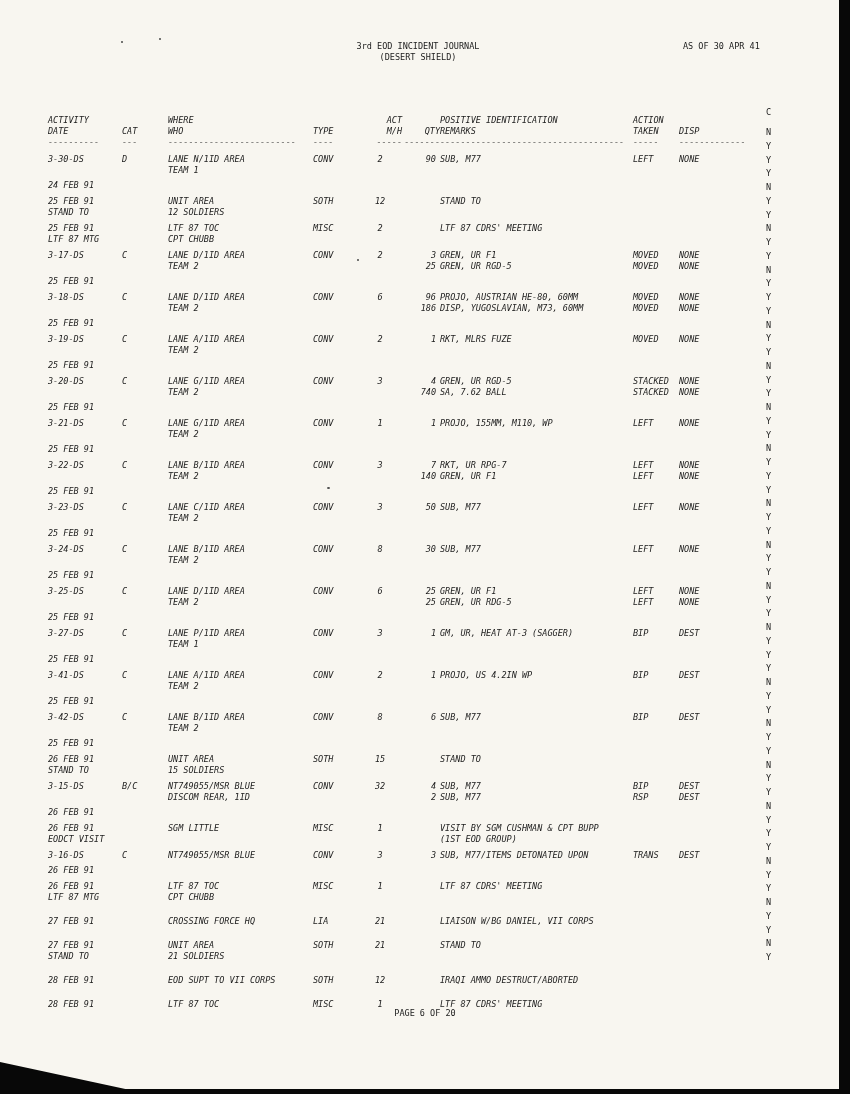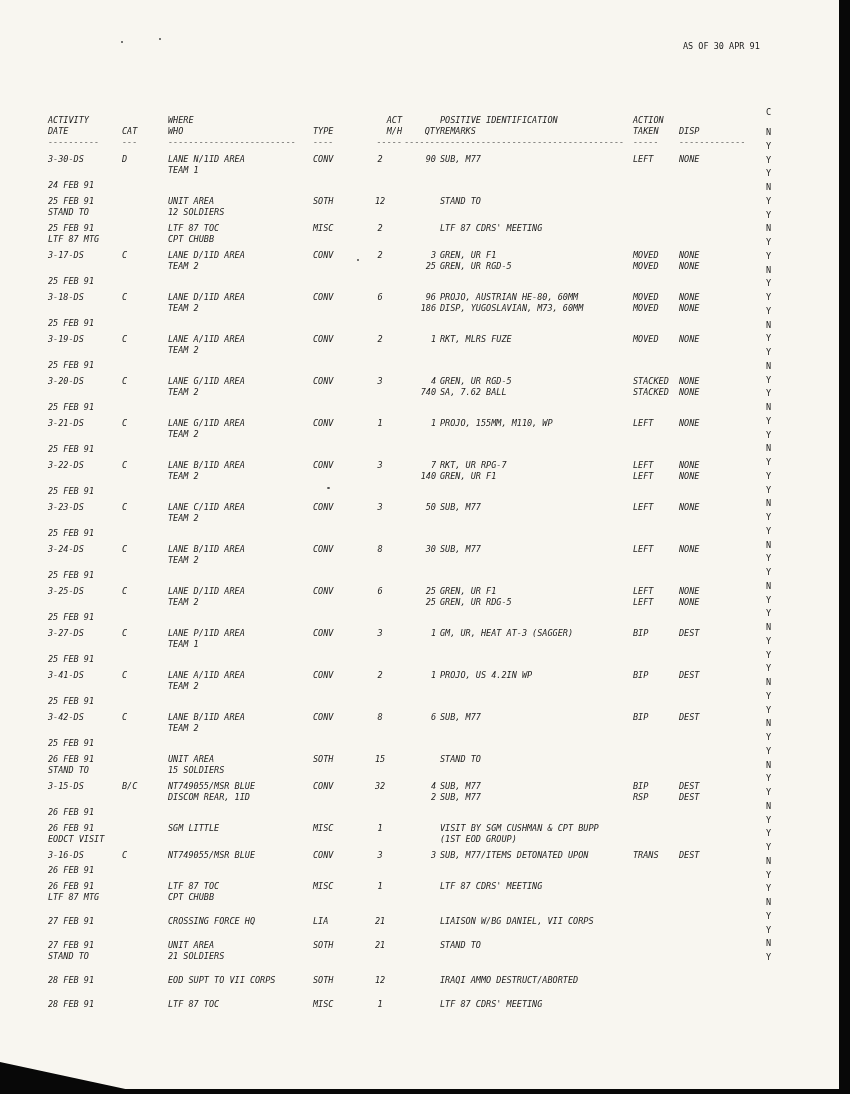--- a/index.html
+++ b/index.html
@@ -54,21 +54,25 @@
   .c-char  { line-height: 13.75px; height: 13.75px; }
 
   
   .footer { position: absolute; left: 0; top: 1008px; width: 850px; text-align: center; }
 </style>
 </head>
 <body>
 
 <div class="page">
 
-  <div class="as-of">AS OF 30 APR 91</div>
+  <div class="title-block">
+    <div>3rd EOD INCIDENT JOURNAL</div>
+    <div>(DESERT SHIELD)</div>
+  </div>
+  <div class="as-of">AS OF 30 APR 41</div>
 
   <div class="table">
     <div class="hdr">
         <div class="line hdr-line">
           <span class="cell col-date">ACTIVITY</span>
           <span class="cell col-cat"></span>
           <span class="cell col-where">WHERE</span>
           <span class="cell col-type"></span>
           <span class="cell col-acth">ACT</span>
           <span class="cell col-qty"></span>
@@ -860,20 +864,21 @@
         <div class="c-char">Y</div>
         <div class="c-char">Y</div>
         <div class="c-char">N</div>
         <div class="c-char">Y</div>
         <div class="c-char">Y</div>
         <div class="c-char">N</div>
         <div class="c-char">Y</div>
       </div>
   </div>
 
+  <div class="footer">PAGE 6 OF 20</div>
 
   <div class="speck speck-1"></div>
   <div class="speck speck-2"></div>
   <div class="speck speck-3"></div>
   <div class="speck speck-4"></div>
 
   <div class="corner-bl"></div>
   <div class="edge-bottom"></div>
   <div class="edge-right"></div>
 

